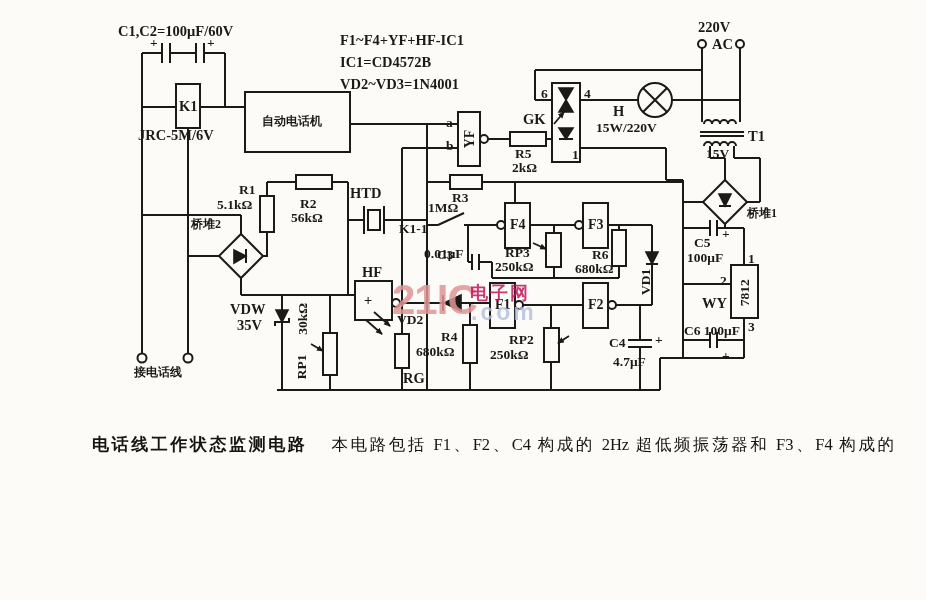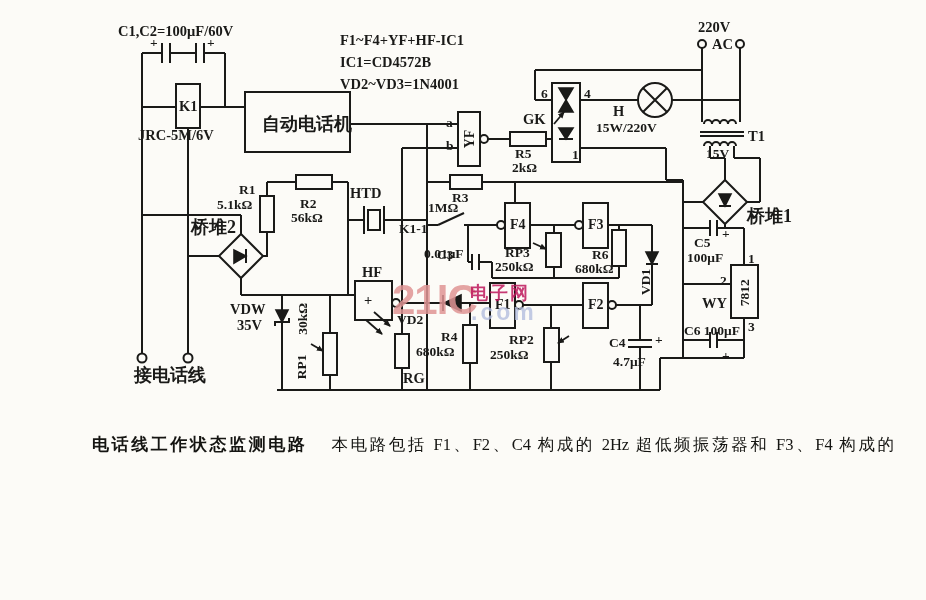--- a/index.html
+++ b/index.html
@@ -1,20 +1,20 @@
 <!DOCTYPE html>
 <html><head>
 <meta charset="utf-8">
 <style>
   html,body{margin:0;padding:0;}
   #page{position:relative;width:926px;height:600px;background:#fcfbf7;overflow:hidden;
         font-family:"Liberation Serif","DejaVu Serif",serif;color:#1a1a18;}
   #circuit-svg{position:absolute;left:0;top:0;}
   .lb{position:absolute;font-size:13.5px;font-weight:bold;white-space:nowrap;line-height:1;}
-  .cn{font-size:18px;}
+  .cn{font-size:12px;}
   .big{font-size:14.5px;}
   .rv{transform:rotate(-90deg);}
   .gate{font-size:14px;}
   #wm{position:absolute;left:0;top:0;width:926px;height:430px;pointer-events:none;}
   #wm .w1{position:absolute;left:392px;top:276px;font-size:42px;font-weight:bold;
           letter-spacing:-1px;color:#e09595;opacity:.85;font-family:"Liberation Sans",sans-serif;}
   #wm .w2{position:absolute;left:470px;top:281px;font-size:18px;font-weight:bold;
           color:#be185d;opacity:.85;letter-spacing:2px;}
   #wm .w3{position:absolute;left:471px;top:299px;font-size:23px;font-weight:bold;
           letter-spacing:3px;color:#b4bedf;opacity:.8;font-family:"Liberation Sans",sans-serif;}

